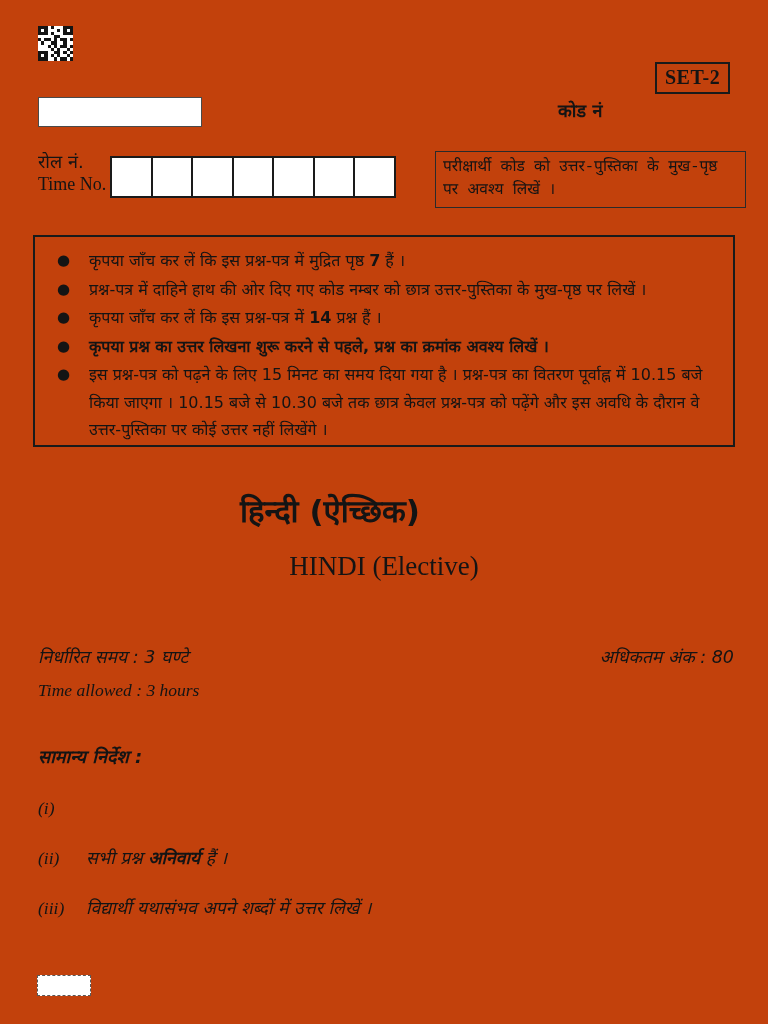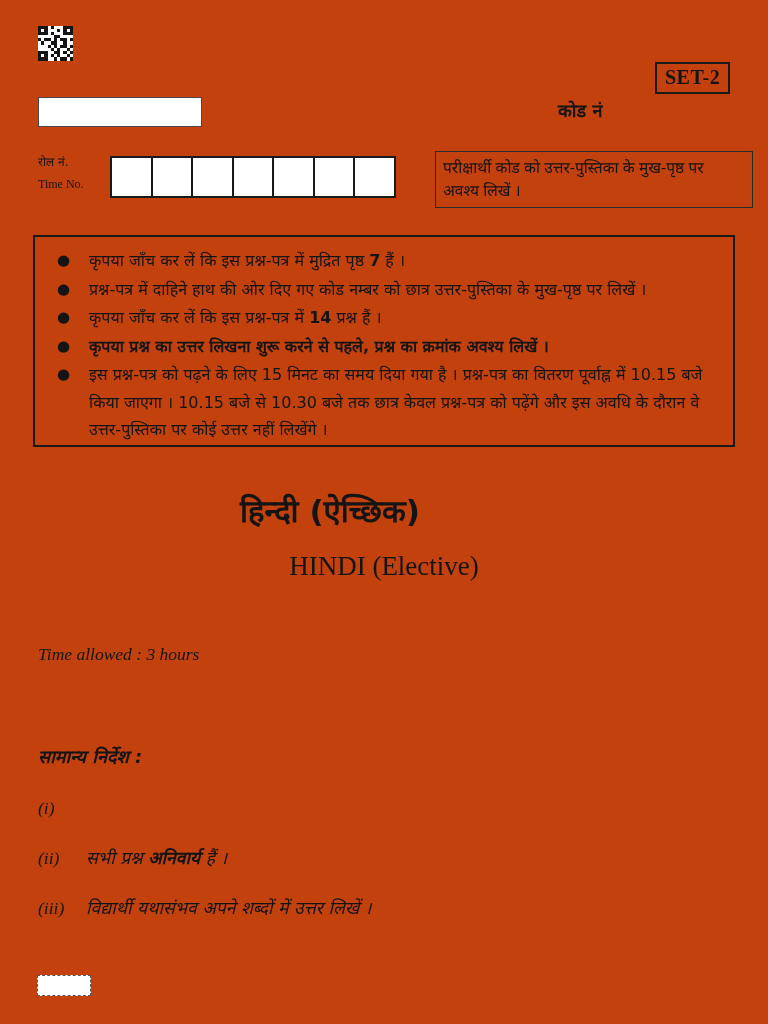--- a/index.html
+++ b/index.html
@@ -25,35 +25,35 @@
     font-size:18px;font-weight:bold;
     font-family:"DejaVu Sans","Liberation Sans",sans-serif;
   }
   .blank-box{
     position:absolute;left:38px;top:97px;width:162px;height:28px;
     border:1.5px solid #4a4a4a;background:#fff;
   }
   
   .roll-label{
     position:absolute;left:38px;top:151px;width:70px;
-    font-size:12px;line-height:22px;
+    font-size:18px;line-height:22px;
   }
   .roll-label .hi{font-family:"DejaVu Sans","Liberation Sans",sans-serif;}
   .roll-grid{
     position:absolute;left:110px;top:156px;
     display:flex;border:2px solid #1a1a1a;background:#fff;
   }
   .roll-cell{width:38.5px;height:38px;border-right:2px solid #1a1a1a;}
   .roll-cell:last-child{border-right:none;}
   .candidate-box{
     position:absolute;left:435px;top:151px;width:291px;
     border:1.5px solid #2a2a2a;
-    padding:4px 18px 5px 7px;
+    padding:4px 11px 5px 7px;
     font-size:15.5px;line-height:23px;
-    font-family:Liberation Sans, sans-serif;
+    font-family:Liberation Mono, monospace;
   }
   
   .notice-box{
     position:absolute;left:33px;top:235px;width:702px;height:212px;
     border:2px solid #1a1a1a;box-sizing:border-box;
     padding:10px 14px 0 12px;
   }
   .notice-list{list-style:none;margin:0;padding:0;}
   .notice-item{
     display:flex;align-items:flex-start;
@@ -197,20 +197,24 @@
         <span class="txt"><span>इस  प्रश्न-पत्र  को पढ़ने के लिए 15 मिनट का समय दिया गया है ।  प्रश्न-पत्र का वितरण पूर्वाह्न में 10.15 बजे किया जाएगा ।  10.15 बजे से 10.30 बजे तक छात्र केवल प्रश्न-पत्र को पढ़ेंगे और इस अवधि के दौरान वे उत्तर-पुस्तिका पर कोई उत्तर नहीं लिखेंगे ।</span><b></b><span></span></span>
       </li>
     </ul>
   </div>
 
   <div class="title-hi">हिन्दी (ऐच्छिक)</div>
   <div class="title-en">HINDI (Elective)</div>
 
   <div class="meta">
     <div class="meta-row">
+      <span class="hi">निर्धारित समय : 3  घण्टे</span>
+      <span class="hi">अधिकतम अंक : 80</span>
+    </div>
+    <div class="meta-row">
       <span>Time allowed : 3 hours</span>
     </div>
   </div>
 
   <div class="general">
     <div class="gen-heading">सामान्य निर्देश :</div>
     <div class="gen-item">
       <span class="num">(i)</span>
     </div>
     <div class="gen-item">

